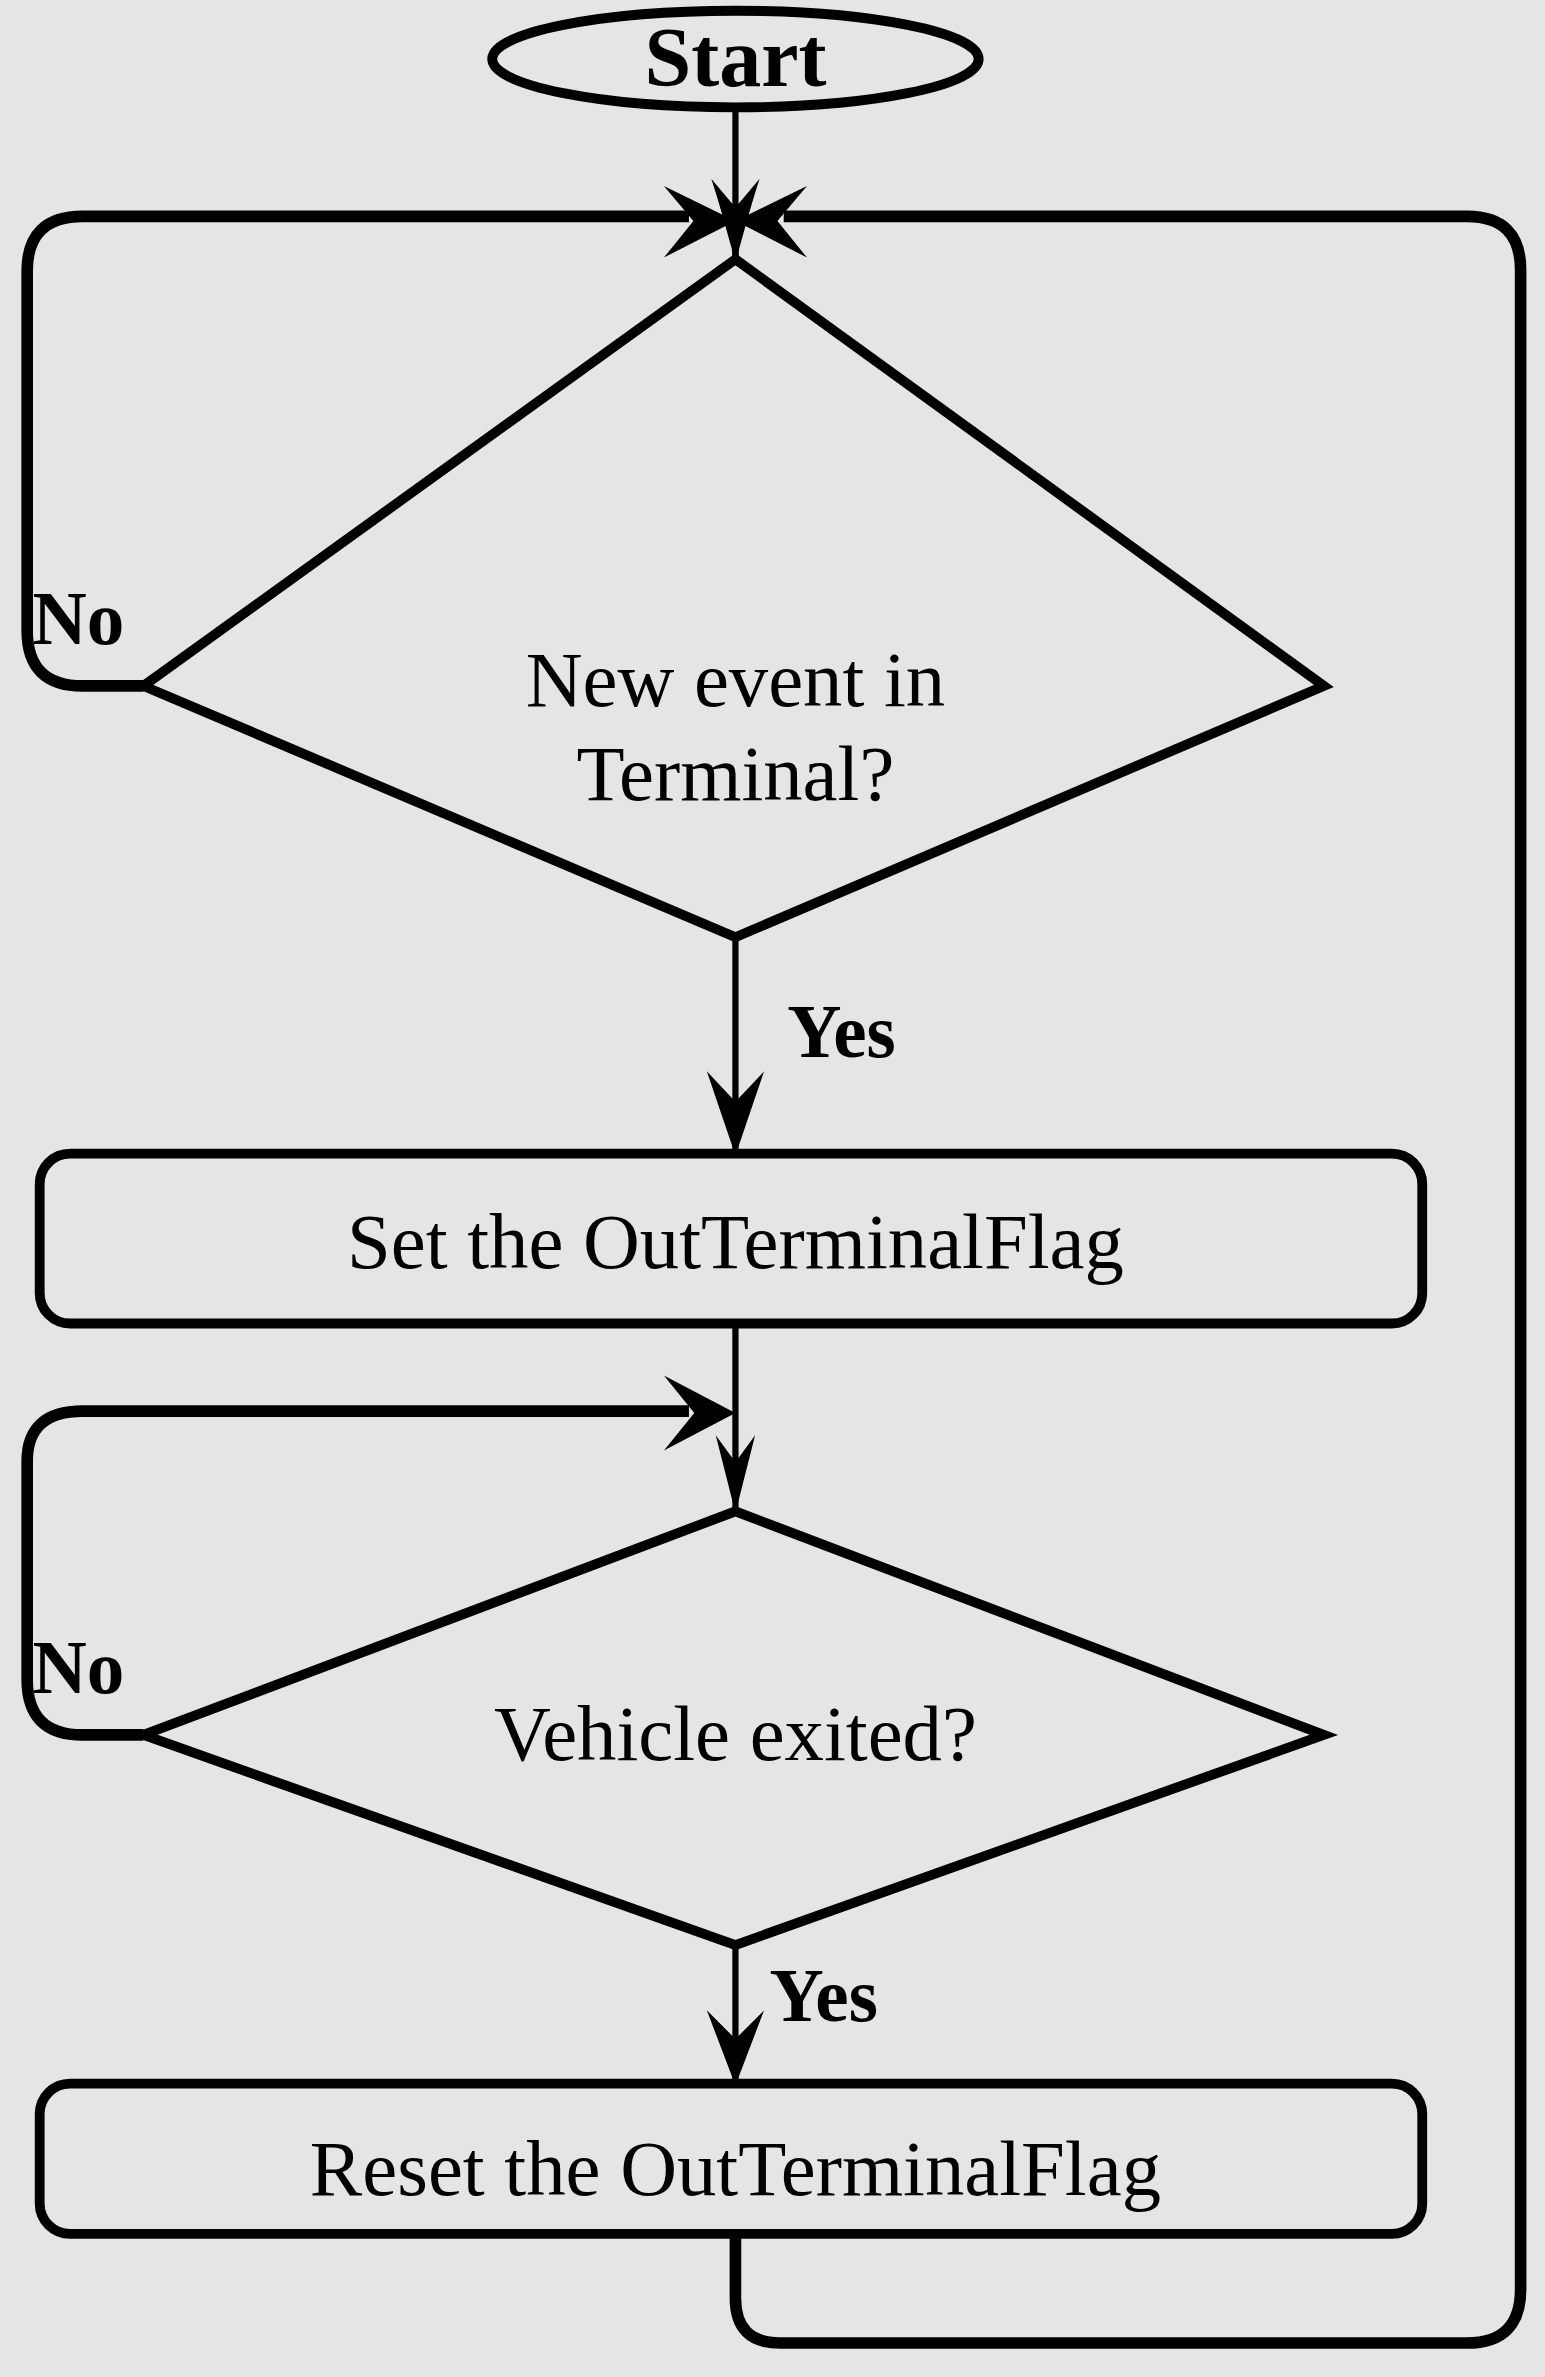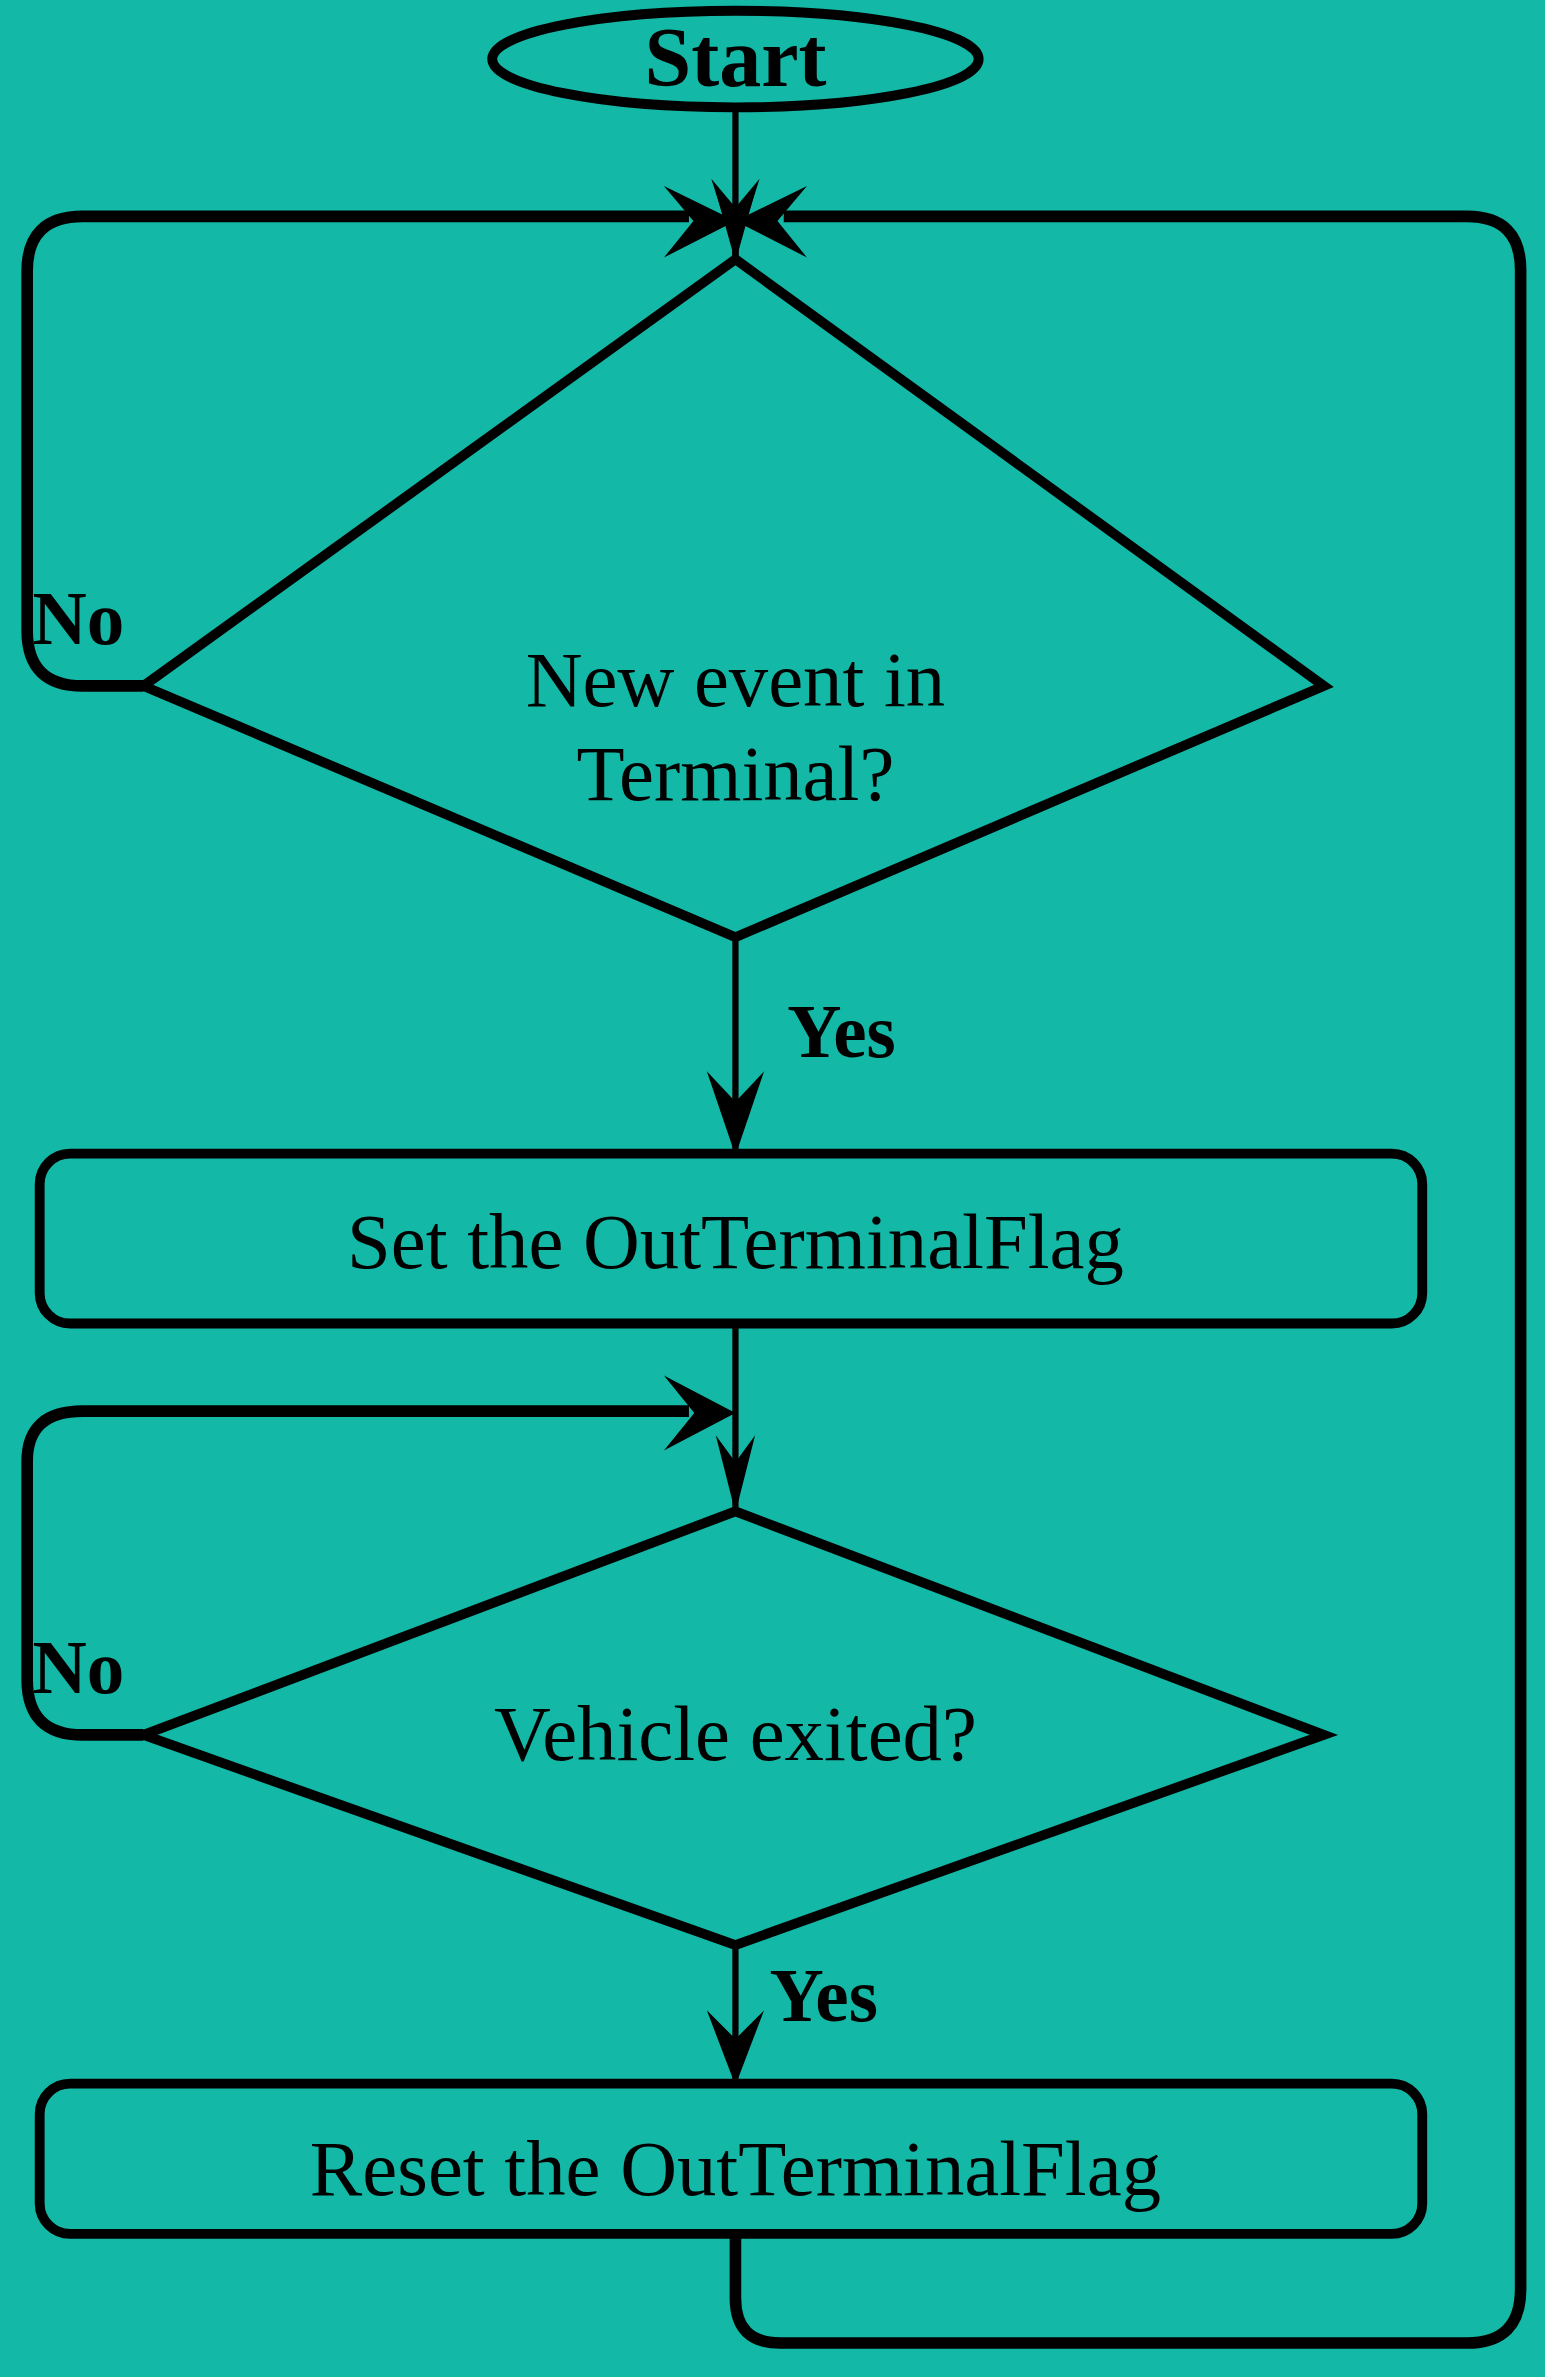--- a/index.html
+++ b/index.html
@@ -11,21 +11,21 @@
   body {
     width: 1546px;
     height: 2377px;
     overflow: hidden;
     font-family: "Liberation Serif", "DejaVu Serif", serif;
   }
   #flow-root {
     position: relative;
     width: 1546px;
     height: 2377px;
-    background: #14b8a6;
+    background: #e5e5e5;
   }
   svg#flow-svg {
     position: absolute;
     left: 0;
     top: 0;
     width: 1546px;
     height: 2377px;
     display: block;
   }
   .shape-stroke {

